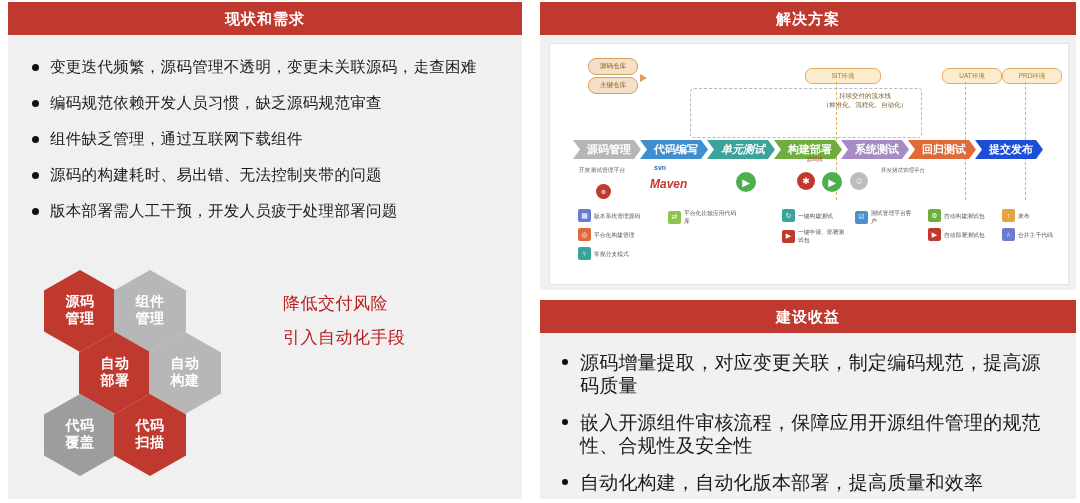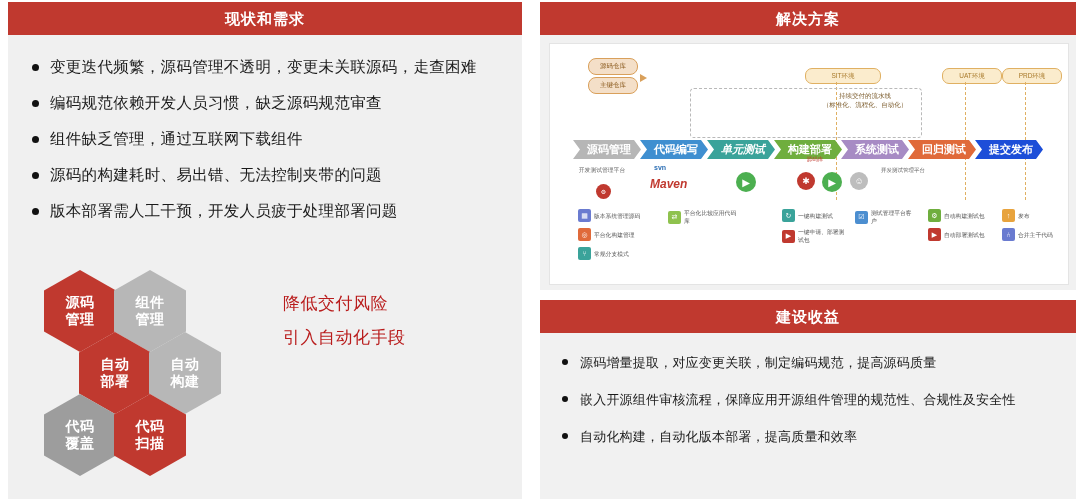--- a/index.html
+++ b/index.html
@@ -62,21 +62,21 @@
     left: 2px; top: 7px;
     width: 7px; height: 7px;
     border-radius: 50%;
     background: #111111;
   }
 
   
   #hex-cluster {
     position: absolute;
     left: 30px; top: 235px;
-    width: 235px; height: 230px;
+    width: 235px; height: 230px; font-family: Liberation Mono, monospace;
   }
   .hex {
     position: absolute;
     width: 72px; height: 82px;
     clip-path: polygon(50% 0%, 100% 25%, 100% 75%, 50% 100%, 0% 75%, 0% 25%);
     display: flex;
     align-items: center;
     justify-content: center;
     text-align: center;
     color: #ffffff;
@@ -192,21 +192,21 @@
     left: 540px; top: 300px;
     width: 536px; height: 199px;
   }
   #benefit-list {
     list-style: none;
     margin: 0;
     padding: 18px 20px 0 22px;
   }
   #benefit-list li {
     position: relative;
-    font-size: 13px;
+    font-size: 19px;
     color: #1a1a1a;
     line-height: 23px;
     padding-left: 18px;
     margin-bottom: 14px;
     letter-spacing: .2px;
   }
   #benefit-list li::before {
     content: "";
     position: absolute;
     left: 0; top: 8px;

